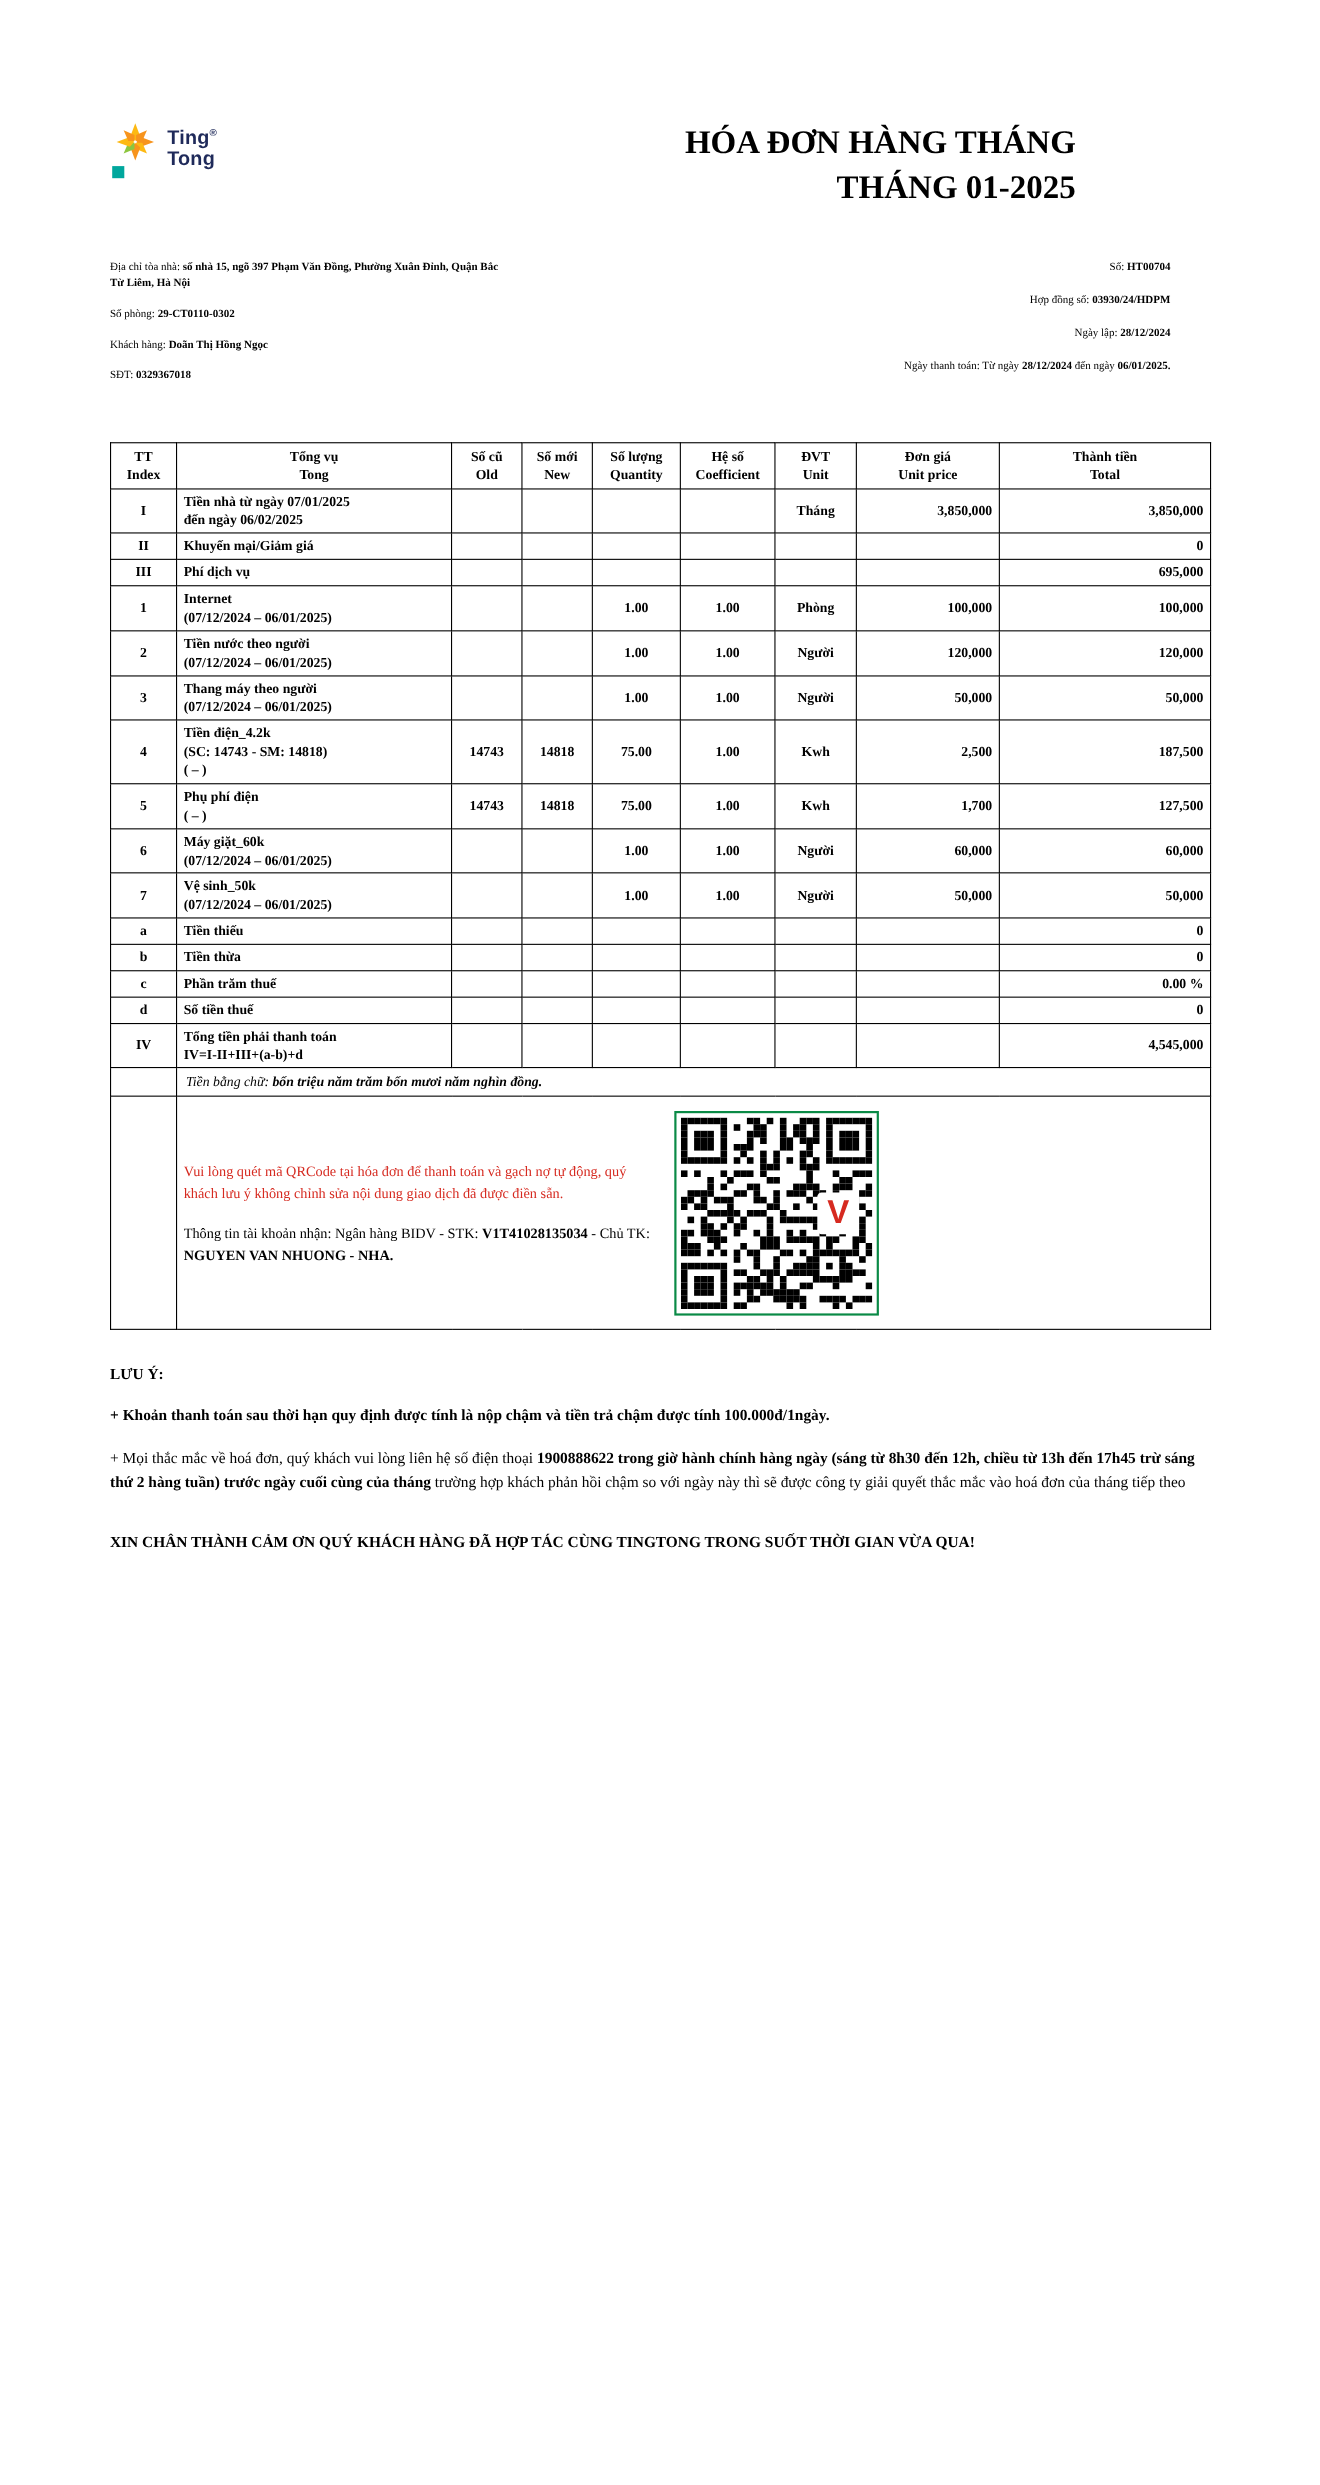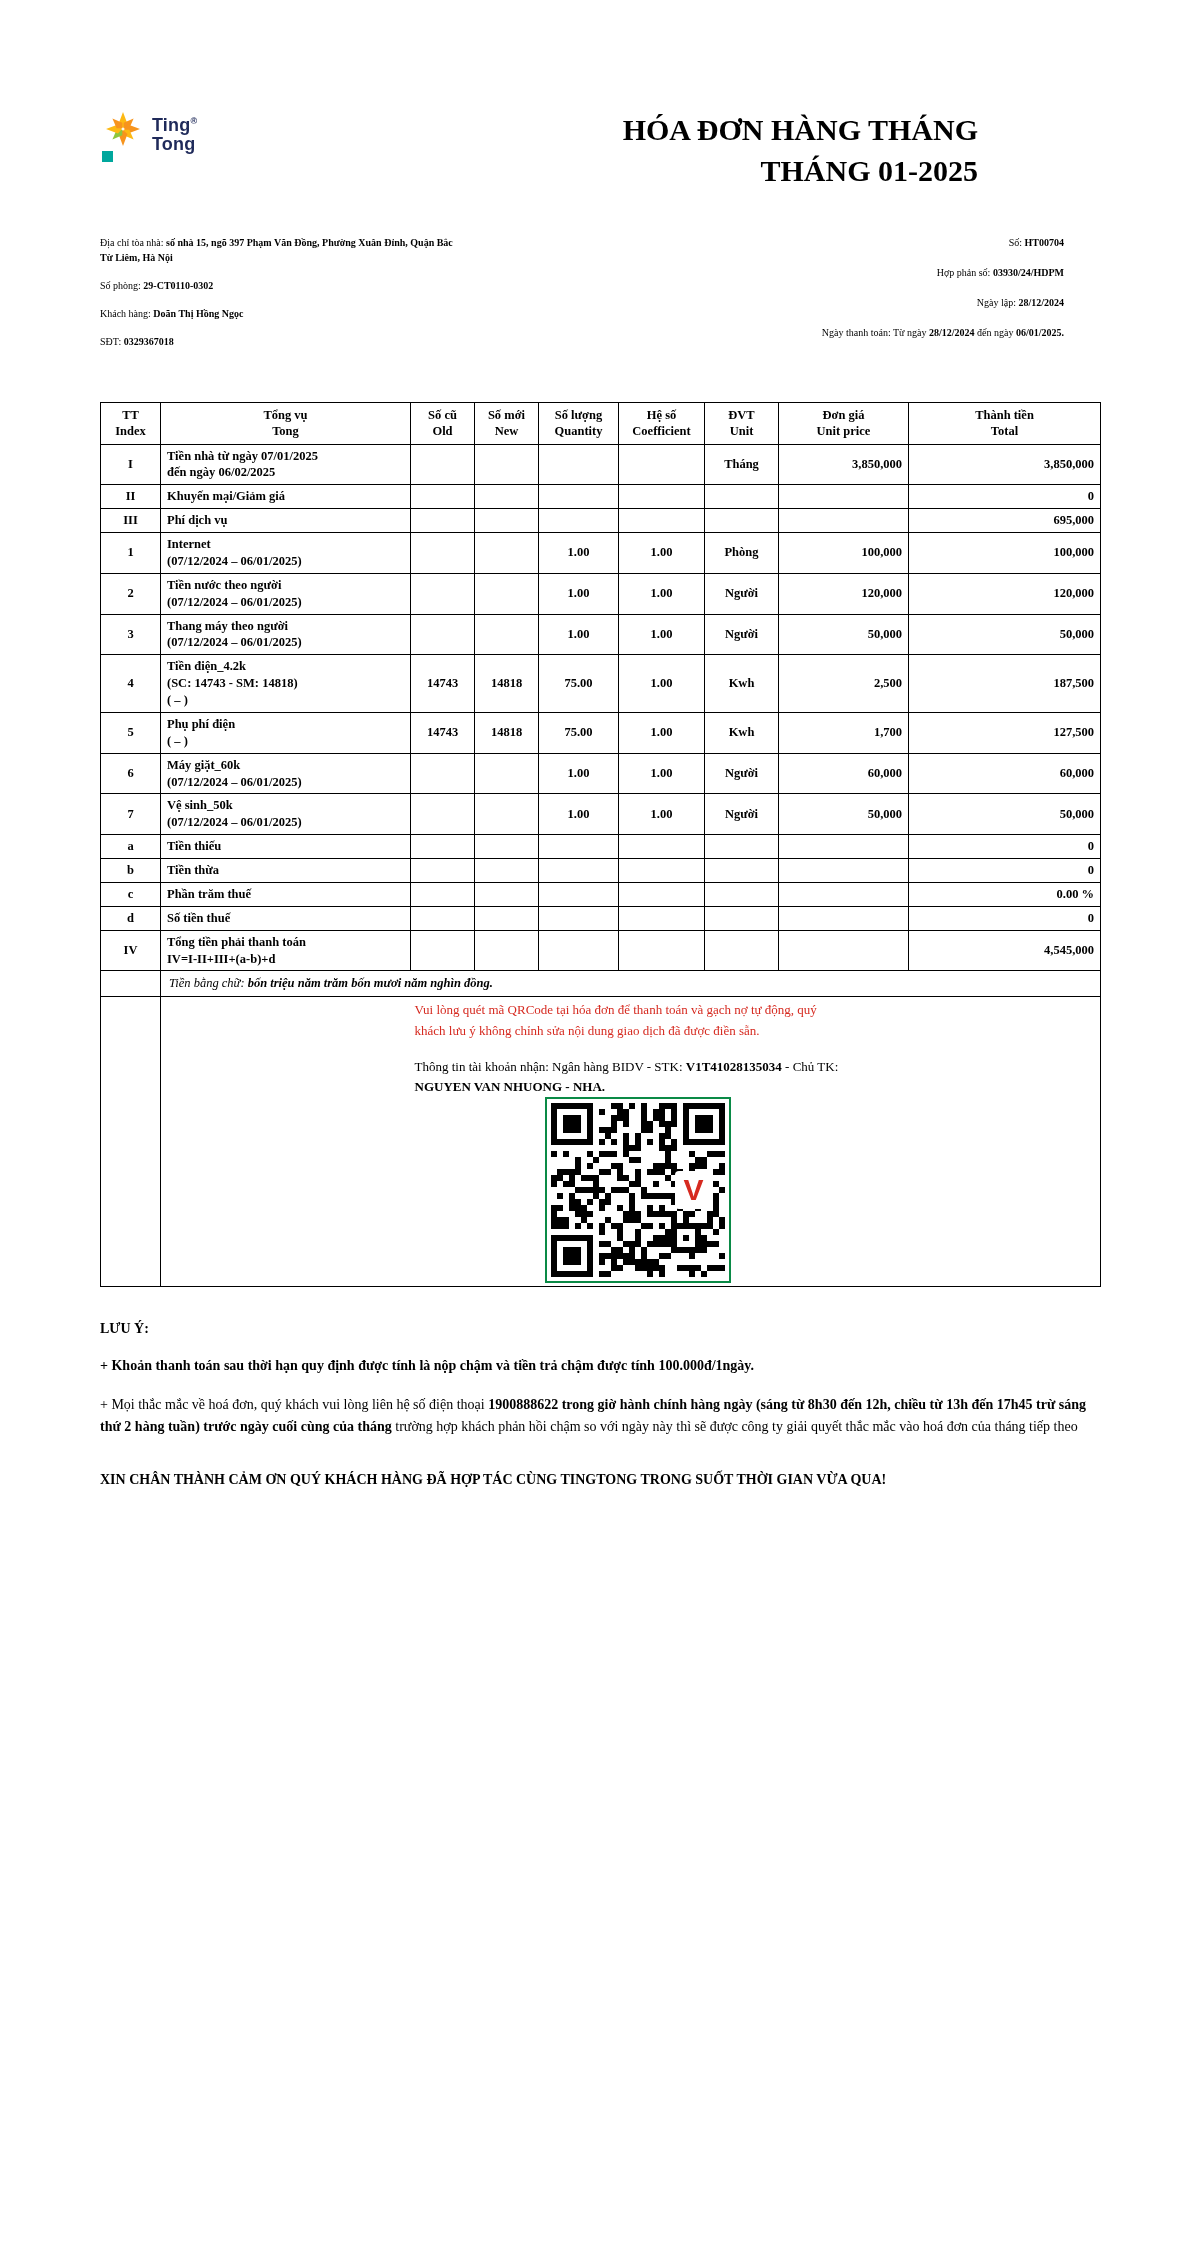--- a/index.html
+++ b/index.html
@@ -38,21 +38,21 @@
   table.invoice { border-collapse:collapse; width:1000px; margin-top:40px; font-size:12.5px; table-layout:fixed; }
   .invoice th, .invoice td { border:1px solid #000; padding:3px 6px; vertical-align:middle; font-weight:bold; }
   .invoice th { text-align:center; line-height:1.3; padding:4px 2px; }
   td.c-tt    { text-align:center; }
   td.c-name  { text-align:left; line-height:1.35; }
   td.c-mid   { text-align:center; }
   td.c-money { text-align:right; }
   tr.words-row td { font-weight:normal; font-style:italic; padding:5px 8px; }
   tr.qr-row td { font-weight:normal; }
   .qr-cell { height:212px; padding:8px 10px; }
-  .qr-flex { display:flex; align-items:center; height:100%;flex-direction:column; }
+  .qr-flex { display:flex; align-items:center; height:100%; }
   .qr-texts { width:432px; }
   .qr-note { color:var(--color-red,#d62a20); font-size:13px; line-height:1.55; }
   .account { margin-top:16px; font-size:13px; line-height:1.55; }
   .qr-box {
     margin-left:14px; border:2px solid var(--color-qr-border,#0a8a46);
     padding:4px; background:#fff; position:relative; flex:0 0 auto;
   }
   .qr-canvas { width:174px; height:174px; display:block; }
   .qr-canvas svg { display:block; }
   .qr-logo {
@@ -102,21 +102,21 @@
 
   <section class="info">
     <div class="info-left">
       <p><span>Địa chỉ tòa nhà: </span><span style="font-weight: bold;">số nhà 15, ngõ 397 Phạm Văn Đồng, Phường Xuân Đỉnh, Quận Bắc Từ Liêm, Hà Nội</span></p>
       <p><span>Số phòng: </span><span style="font-weight: bold;">29-CT0110-0302</span></p>
       <p><span>Khách hàng: </span><span style="font-weight: bold;">Doãn Thị Hồng Ngọc</span></p>
       <p><span>SĐT: </span><span style="font-weight: bold;">0329367018</span></p>
     </div>
     <div class="info-right">
       <p><span>Số: </span><span style="font-weight: bold;">HT00704</span></p>
-      <p><span>Hợp phản số: </span><span style="font-weight: bold;">03930/24/HDPM</span></p>
+      <p><span>Hợp đồng số: </span><span style="font-weight: bold;">03930/24/HDPM</span></p>
       <p><span>Ngày lập: </span><span style="font-weight: bold;">28/12/2024</span></p>
       <p><span>Ngày thanh toán: Từ ngày </span><span style="font-weight: bold;">28/12/2024</span><span> đến ngày </span><span style="font-weight: bold;">06/01/2025.</span></p>
     </div>
   </section>
 
   <table class="invoice">
     <colgroup>
       <col style="width:60px">
         <col style="width:250px">
         <col style="width:64px">

